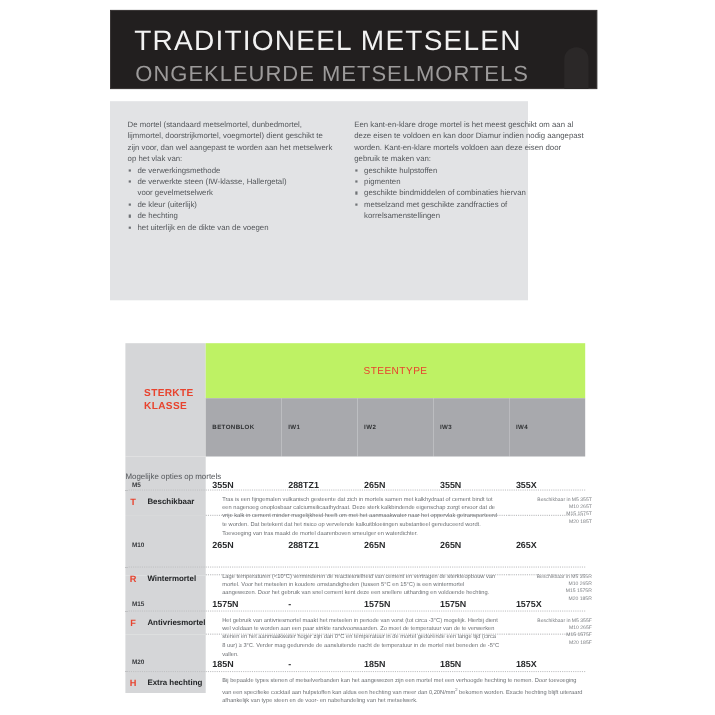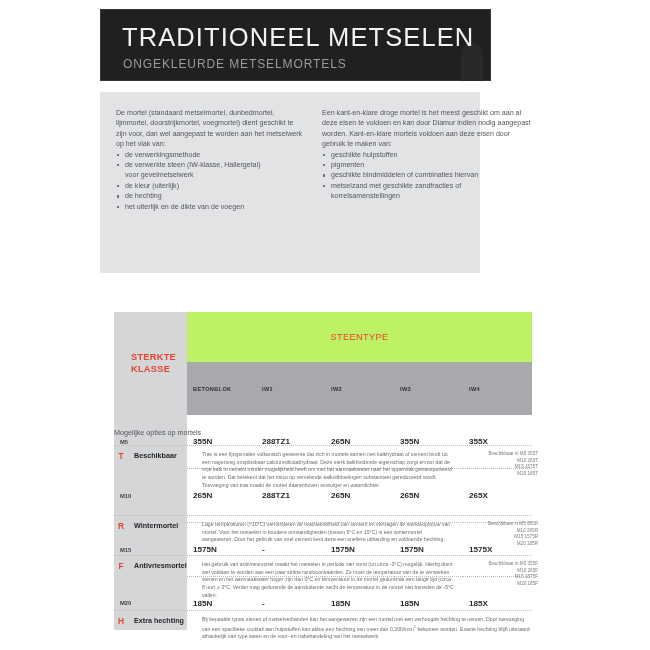--- a/index.html
+++ b/index.html
@@ -14,21 +14,21 @@
     color: #3a3a3a;
     overflow: hidden;
     position: relative;
   }
 
   
   .banner {
     position: absolute;
     left: 100px;
     top: 9px;
-    width: 391px;
+    width: 443px;
     height: 72px;
     background: #221f1f;
     overflow: hidden;
   }
   .banner-inner {
     position: absolute;
     left: 0; top: 0; right: 0; bottom: 0;
     border: 1px solid #3a3636;
     box-sizing: border-box;
   }
@@ -48,21 +48,21 @@
     font-size: 25.5px;
     letter-spacing: 1.1px;
     color: #f2f2f2;
     font-weight: 300;
     white-space: nowrap;
   }
   .banner-subtitle {
     position: absolute;
     left: 23px;
     top: 48px;
-    font-size: 12px;
+    font-size: 20px;
     letter-spacing: 0.9px;
     color: #9c9a9a;
     font-weight: 300;
     white-space: nowrap;
   }
 
   
   .intro-panel {
     position: absolute;
     left: 100px;

